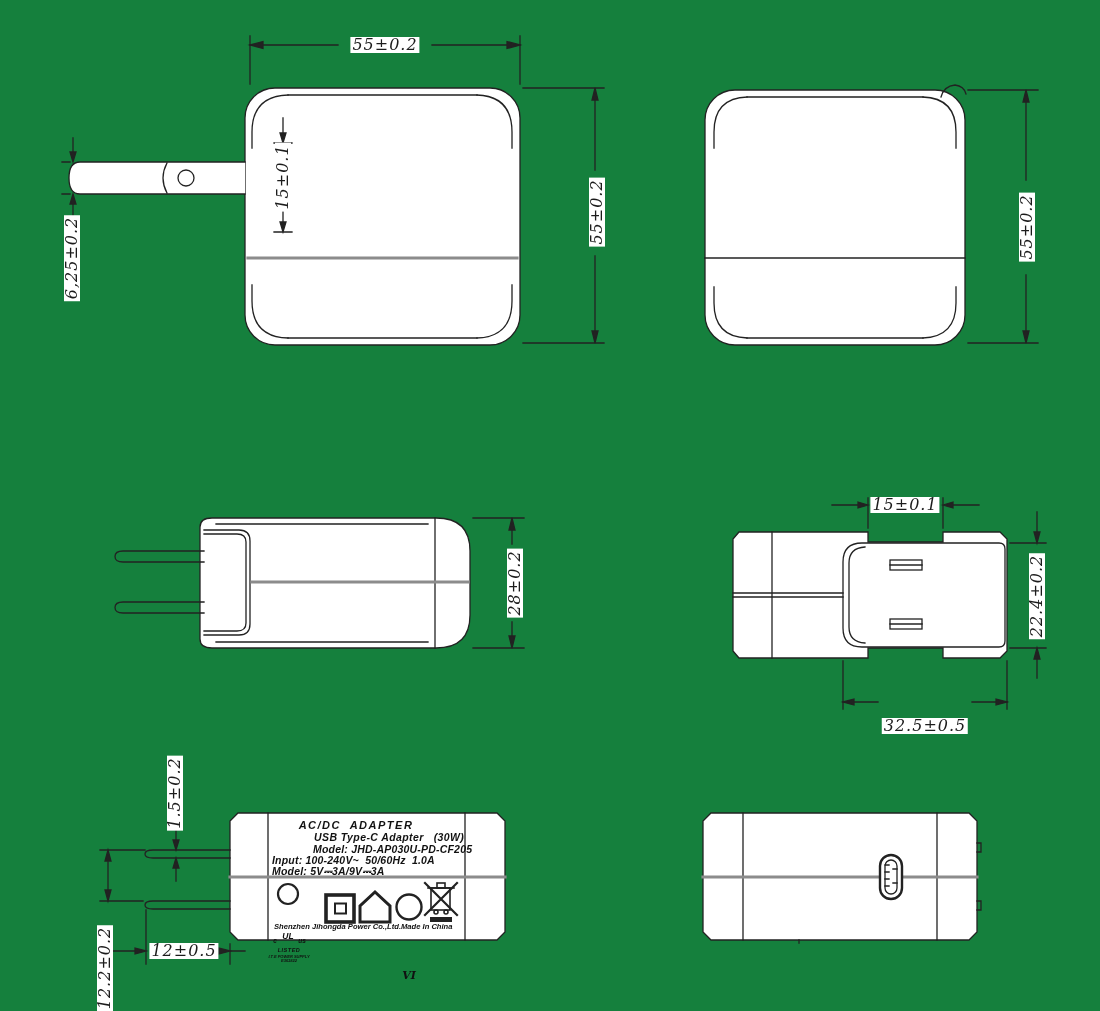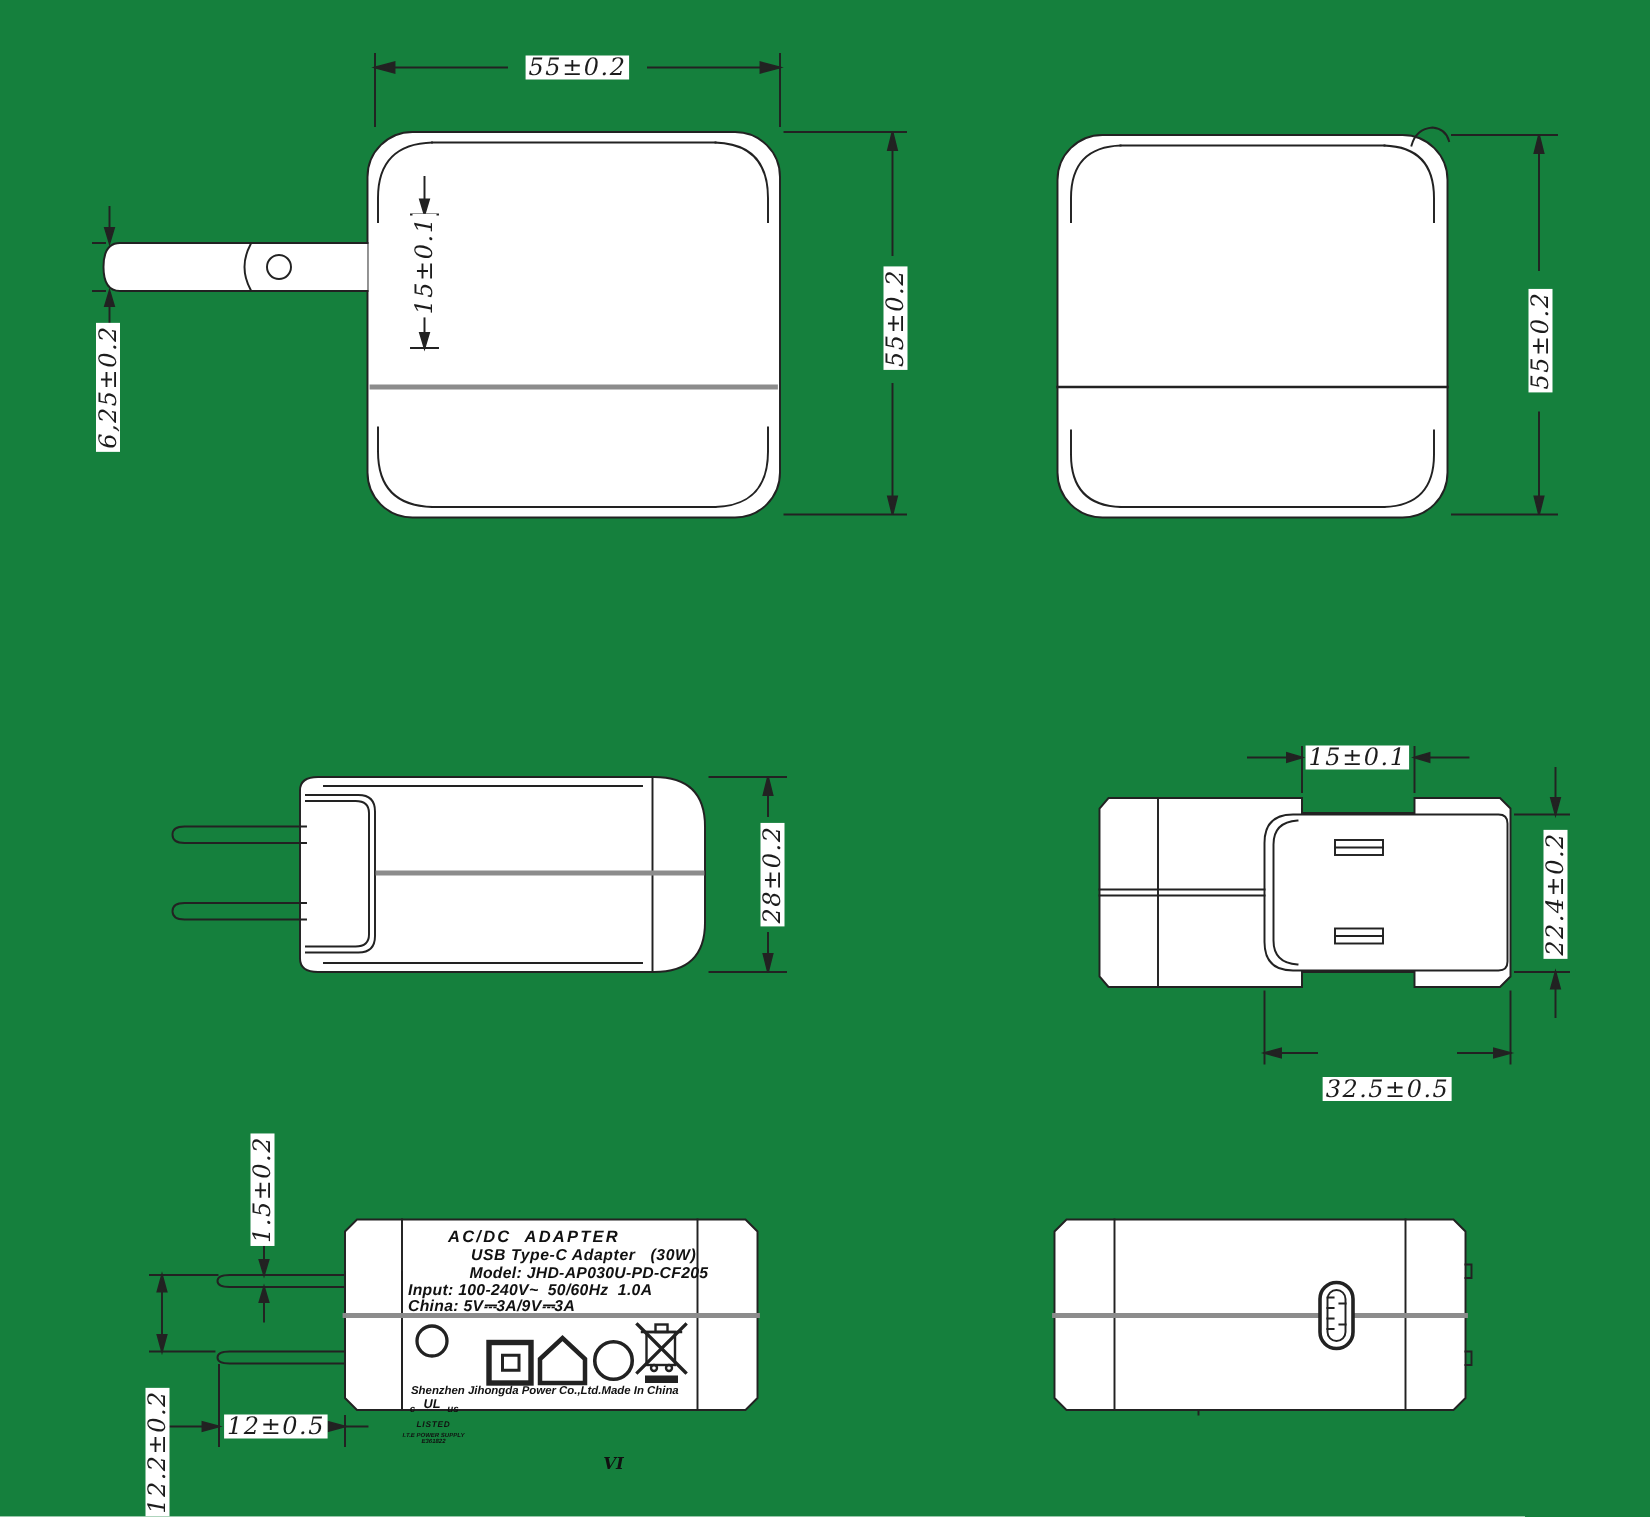--- a/index.html
+++ b/index.html
@@ -187,21 +187,21 @@
   <div class="dim v" style="left:1037px;top:596px;">22.4±0.2</div>
   <div class="dim" style="left:925px;top:702px;margin-top:24px;">32.5±0.5</div>
   <div class="dim v" style="left:175px;top:793px;">1.5±0.2</div>
   <div class="dim v" style="left:105px;top:968px;">12.2±0.2</div>
   <div class="dim" style="left:184px;top:951px;">12±0.5</div>
 
   <div class="lbl" style="left:268px;top:820px;width:176px;text-align:center;font-size:11px;letter-spacing:1.5px;">AC/DC  ADAPTER</div>
   <div class="lbl" style="left:272px;top:832px;font-size:10.5px;letter-spacing:0.4px;padding-left:42px;">USB Type-C Adapter   (30W)</div>
   <div class="lbl" style="left:272px;top:844px;font-size:10.5px;letter-spacing:0.2px;padding-left:41px;">Model: JHD-AP030U-PD-CF205</div>
   <div class="lbl" style="left:272px;top:855px;font-size:10.5px;letter-spacing:0.2px;">Input: 100-240V~  50/60Hz  1.0A</div>
-  <div class="lbl" style="left:272px;top:866px;font-size:10.5px;letter-spacing:0.2px;">China: 5V⎓3A/9V⎓3A</div>
+  <div class="lbl" style="left:272px;top:866px;font-size:10.5px;letter-spacing:0.2px;">Model: 5V⎓3A/9V⎓3A</div>
 
   <div class="lbl ctr" style="left:288px;top:894px;font-size:8.5px;font-weight:700;">UL</div>
   <div class="lbl ctr" style="left:275px;top:899px;font-size:6.5px;">c</div>
   <div class="lbl ctr" style="left:302px;top:899px;font-size:6.5px;">us</div>
   <div class="lbl ctr" style="left:289px;top:909px;font-size:5.5px;letter-spacing:0.5px;">LISTED</div>
   <div class="lbl ctr" style="left:289px;top:914.5px;font-size:4px;">I.T.E POWER SUPPLY</div>
   <div class="lbl ctr" style="left:289px;top:919px;font-size:4px;">E361822</div>
 
   <div class="lbl ctr" style="left:409px;top:934px;font-size:11px;font-weight:700;font-family:'DejaVu Serif',serif;">VI</div>
 

